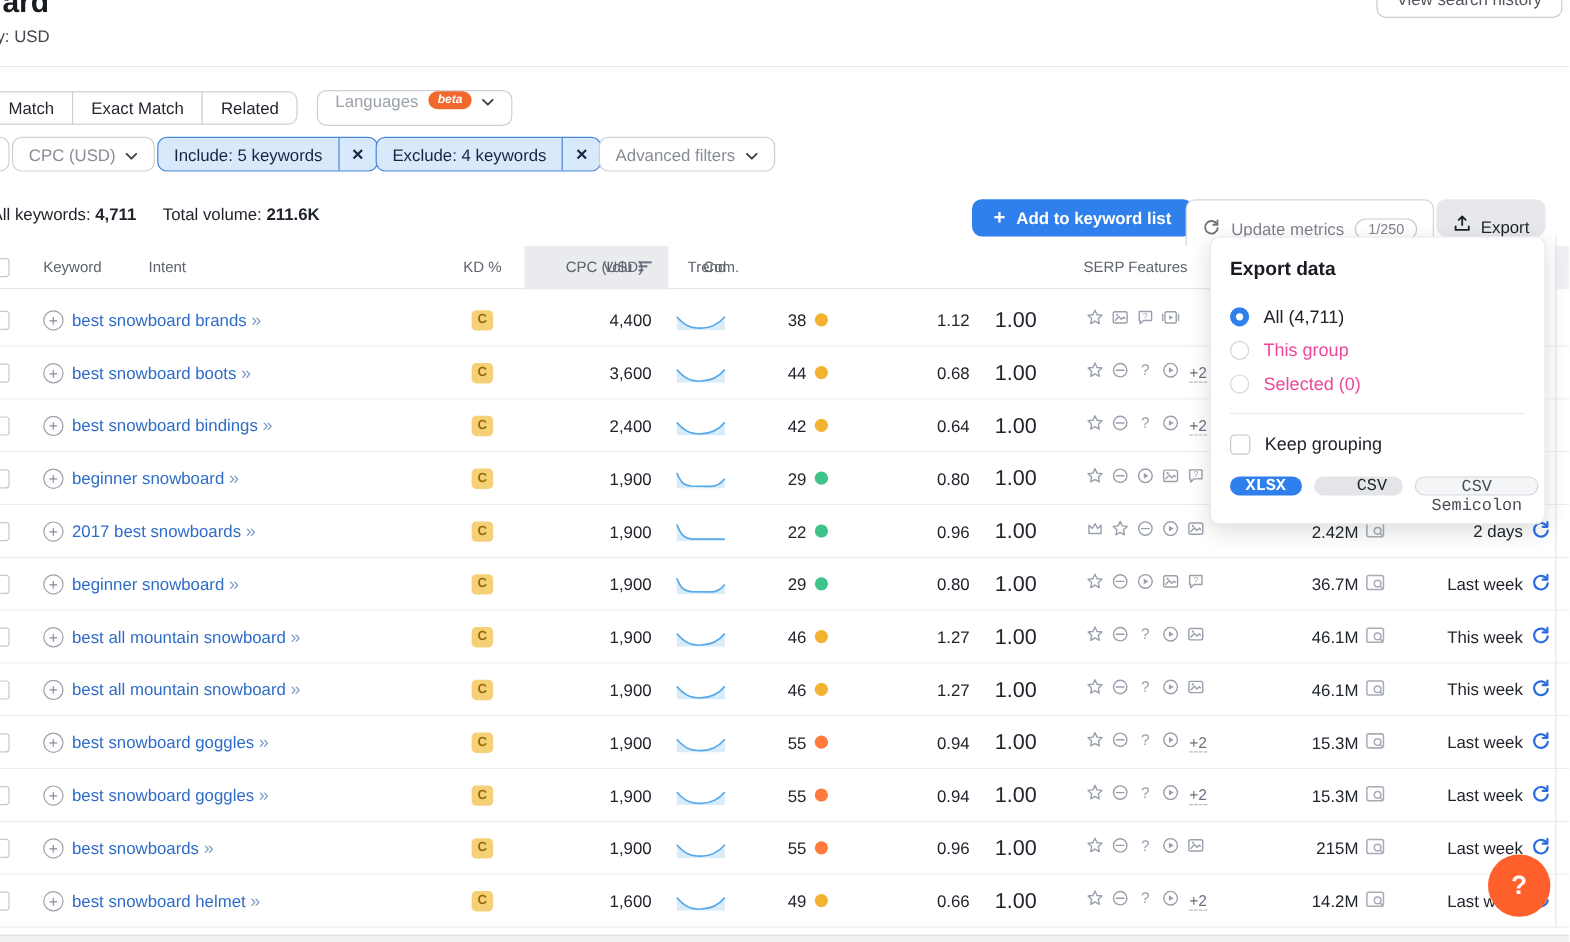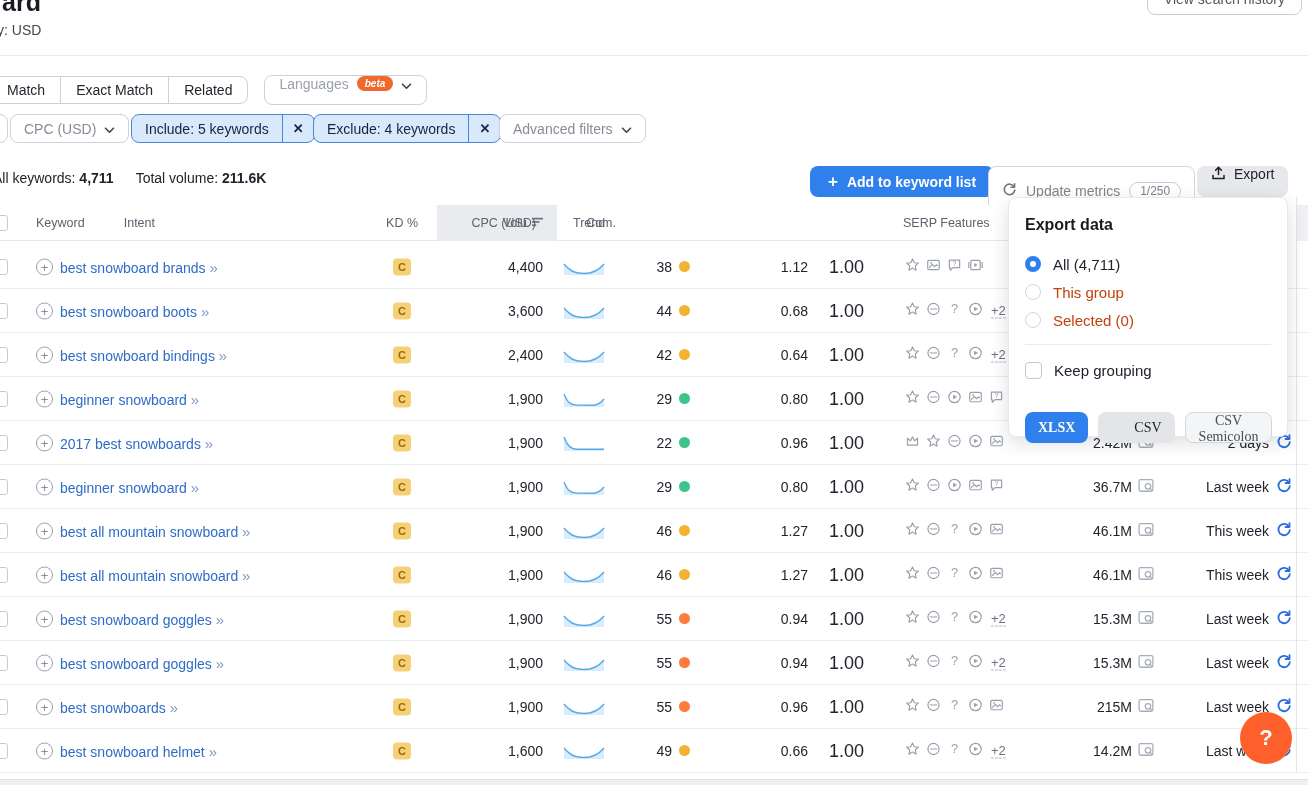--- a/index.html
+++ b/index.html
@@ -46,21 +46,21 @@
   .stats-row { position:absolute; top:170px; left:-7px; display:flex; gap:22px; font-size:14px; color:#20242c; }
   .stats-row b { font-weight:bold; }
   .btn-add { position:absolute; left:810px; top:166px; height:31px; display:flex; align-items:center; gap:9px;
     padding:0 18px; background:#2f80ed; border:none; border-radius:8px; color:#fff; font-size:14px; font-weight:bold;
     font-family:inherit; cursor:pointer; }
   .btn-add .plus { font-size:17px; font-weight:bold; }
   .btn-update { position:absolute; left:988px; top:166px; height:49px; display:flex; align-items:center; gap:9px;
     padding:0 13px; background:#fff; border:1px solid #d2d5db; border-radius:8px; font-size:14px; color:#7e838d;
     font-family:inherit; cursor:pointer; }
   .counter-pill { border:1px solid #c7cbd2; border-radius:11px; padding:1px 10px; font-size:12px; color:#7e838d; }
-  .btn-export { position:absolute; left:1197px; top:166px; height:31px; display:flex; align-items:flex-start; gap:8px;
+  .btn-export { position:absolute; left:1197px; top:166px; height:31px; display:flex; align-items:flex-end; gap:8px;
     padding:0 14px; background:#e6e8ec; border:none; border-radius:8px; font-size:14px; color:#1d2025;
     font-family:inherit; cursor:pointer; }
 
   
   .thead { position:absolute; top:205px; left:0; width:1036px; height:36px; border-bottom:1px solid #e4e6ea; background:#fff;text-decoration:underline; }
   .thead .hc { position:absolute; top:0; height:36px; display:flex; align-items:center; font-size:12.5px; color:#5d626c; } .h-kw { left:36px; } .h-intent { right:881px; }
   .h-volcell { left:437px; width:120px; background:#e9ebef; justify-content:flex-end; padding-right:12px; gap:5px; cursor:pointer; }
   .h-trend { left:573px; } .h-kd { right:618px; } .h-cpc { right:500px; } .h-com { right:420px; } .h-serp { left:903px; }
   .h-scroll { position:absolute; top:0; left:1297px; width:11px; height:36px; background:#eef0f4; }
 
@@ -92,27 +92,27 @@
   .bottom-bar { position:absolute; top:779px; left:0; width:1308px; height:6px; background:#eef0f2; border-top:1px solid #dde0e4; }
 
   
   .export-panel { position:absolute; left:1008px; top:197px; width:280px; height:240px; background:#fff;
     border:1px solid #e8e9ec; border-radius:8px; box-shadow:0 6px 18px rgba(24,27,32,.14); z-index:20; padding:18px 16px 0 16px; }
   .ep-title { font-size:16px; font-weight:bold; color:#181b20; margin-bottom:16px; }
   .ep-opt { display:flex; align-items:center; gap:12px; height:28px; cursor:pointer; }
   .radio { width:16px; height:16px; border-radius:50%; background:#fff; border:1px solid #d3d7dd; flex:none; }
   .radio.sel { border:5px solid #2f80ed; }
   .ep-opt .olbl { font-size:15px; color:#20242c; }
-  .ep-opt.disabled .olbl { color:#c2410c; }
+  .ep-opt.disabled .olbl { color:#ec4899; }
   .ep-div { height:1px; background:#e8eaed; margin:10px 0 12px 0; }
   .ep-check { display:flex; align-items:center; gap:12px; height:26px; cursor:pointer; }
   .chk { width:17px; height:17px; border:1px solid #c3c8cf; border-radius:4px; background:#fff; flex:none; }
   .ep-check .clbl { font-size:15px; color:#20242c; }
   .ep-btns { display:flex; gap:10px; margin-top:14px; }
-  .fmt-btn { height:31px; padding:0 13px; border-radius:8px; font-size:14px; font-family:Liberation Serif, serif; cursor:pointer; border:none;margin-top:15px; }
+  .fmt-btn { height:16px; padding:0 13px; border-radius:8px; font-size:14px; font-family:Liberation Mono, monospace; cursor:pointer; border:none; }
   .fmt-primary { background:#2f80ed; color:#fff; font-weight:bold; }
   .fmt-secondary { background:#e3e5e9; color:#1d2025;padding-left:36px; }
   .fmt-tertiary { background:#f4f5f7; color:#474c55; border:1px solid #d4d7dc; }
 
   
   .help-fab { position:absolute; left:1240px; top:712px; width:52px; height:52px; border-radius:50%;
     background:#ff5f2b; color:#fff; font-size:22px; font-weight:bold; display:flex; align-items:center; justify-content:center;
     border:none; z-index:30; cursor:pointer; font-family:inherit; }
 </style>
 </head>

